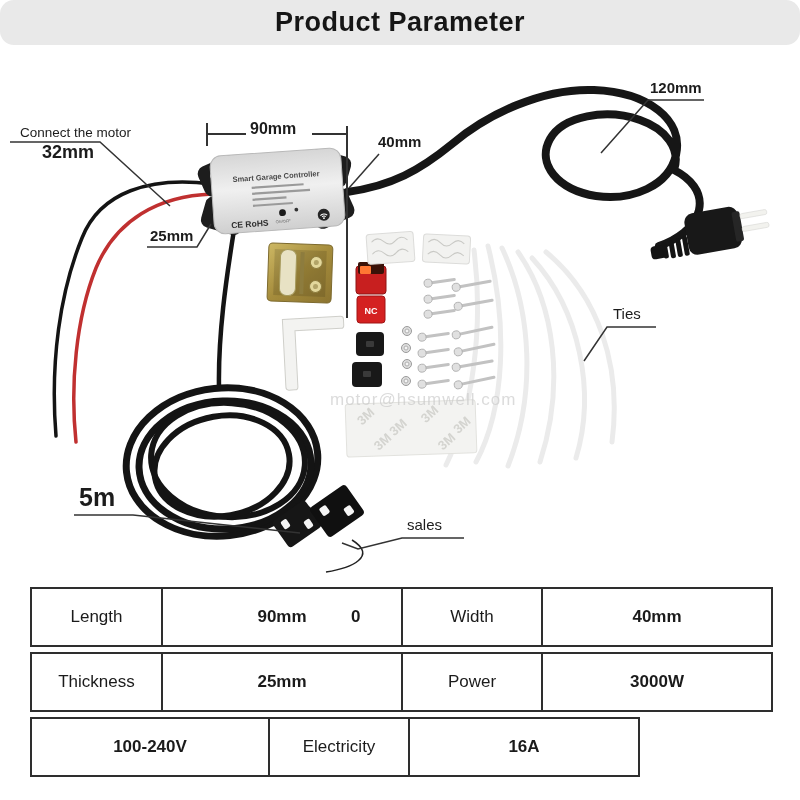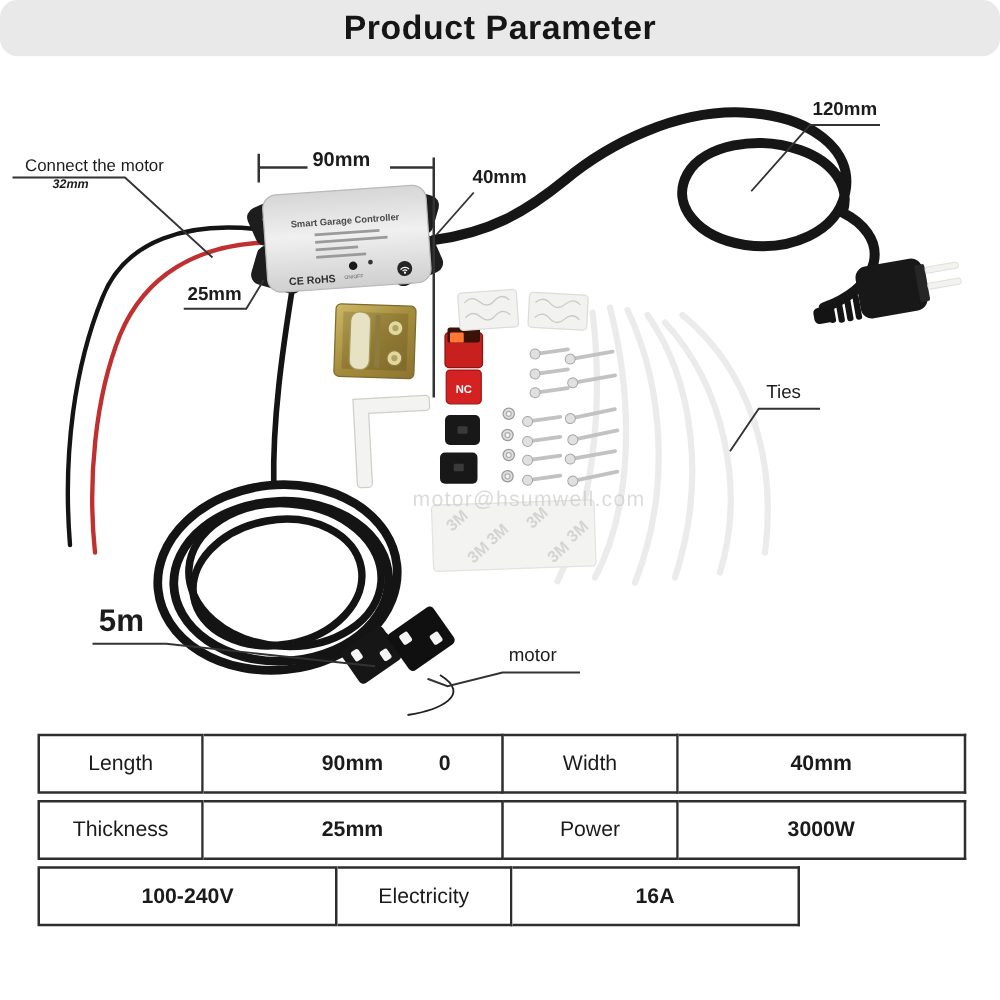--- a/index.html
+++ b/index.html
@@ -9,21 +9,21 @@
         display:flex;align-items:center;justify-content:center;border-radius:14px;}
   .header-band h1{margin:0;font-size:27px;font-weight:600;letter-spacing:.5px;color:#161616;}
   svg.photo{position:absolute;left:0;top:0;}
   .ann{position:absolute;white-space:nowrap;color:#1c1c1c;font-size:15px;}
   .ann.dim{font-weight:700;}
   .ann.big{font-size:25px;font-weight:700;}
   .watermark{position:absolute;left:330px;top:390px;font-size:17px;letter-spacing:1px;
         color:#c9c9c9;opacity:.65;}
   .spec-table{position:absolute;left:30px;top:587px;width:743px;}
   .spec-row{display:flex;margin-bottom:5px;}
-  .cell{height:48px;box-sizing:border-box;border:2px solid #2e2e2e;display:flex;
+  .cell{height:60px;box-sizing:border-box;border:2px solid #2e2e2e;display:flex;
         align-items:center;justify-content:center;font-size:17px;background:#fff;}
   .cell+.cell{border-left:none;}
   .c1{width:133px;} .c2{width:240px;position:relative;} .c3{width:140px;} .c4{width:230px;}
   .value{font-weight:700;} .label{font-weight:400;}
   .stray{position:absolute;left:79%;top:50%;transform:translateY(-50%);font-weight:700;}
 </style>
 </head>
 <body>
 
 <div class="page">
@@ -271,28 +271,28 @@
         <polyline points="704,100 648,100 601,153"></polyline>
         <polyline points="147,247 197,247 211,224"></polyline>
         <polyline points="656,327 607,327 584,361"></polyline>
         <polyline points="74,515 133,515 300,533"></polyline>
         <polyline points="464,538 402,538 358,549 342,543"></polyline>
       </g>
     </g>
   </svg>
 
   <div class="ann" style="left:8px;top:125px;font-size:13.5px;margin-left:12px;">Connect the motor</div>
-  <div class="ann dim" style="left:42px;top:142px;font-size:10px;font-style:italic;">32mm</div>
+  <div class="ann dim" style="left:42px;top:142px;font-size:18px;">32mm</div>
   <div class="ann dim" style="left:250px;top:120px;font-size:16px;">90mm</div>
   <div class="ann dim" style="left:378px;top:133px;">40mm</div>
   <div class="ann dim" style="left:650px;top:79px;text-align:center;">120mm</div>
   <div class="ann dim" style="left:150px;top:227px;">25mm</div>
   <div class="ann" style="left:613px;top:305px;">Ties</div>
   <div class="ann big" style="left:79px;top:483px;">5m</div>
-  <div class="ann" style="left:407px;top:516px;">motor</div>
+  <div class="ann" style="left:407px;top:516px;">sales</div>
 
   <div class="watermark">motor@hsumwell.com</div>
 
   <div class="spec-table">
     <div class="spec-row">
       <div class="cell label c1">Length</div>
       <div class="cell value c2">
         <span>90mm</span>
         <span class="stray">0</span>
       </div>

